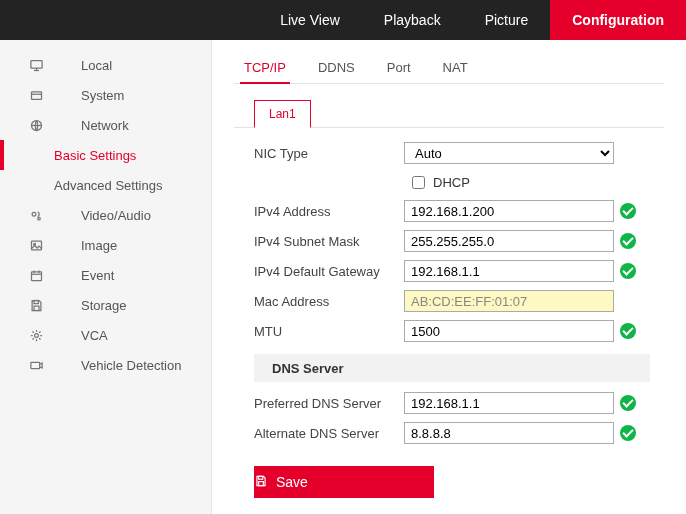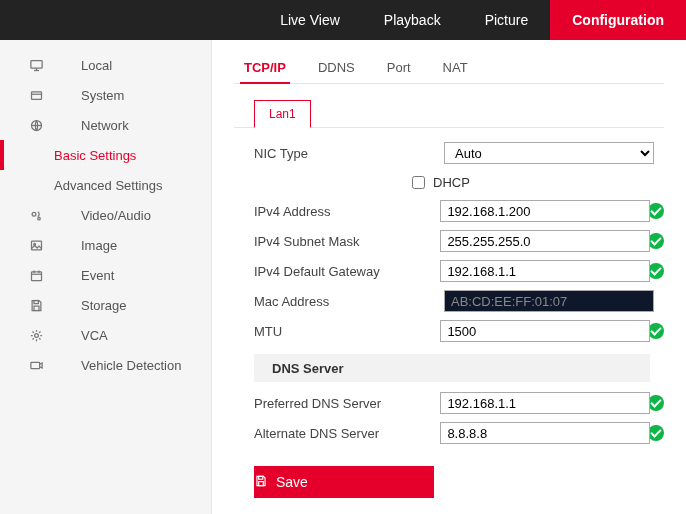--- a/index.html
+++ b/index.html
@@ -17,32 +17,32 @@
   .side-item .icon { width: 24px; display: inline-flex; align-items: center; justify-content: center; color: #777; }
   .side-item .icon svg { width: 15px; height: 15px; }
   .side-item .lbl { padding-left: 6px; }
   .sub-item { height: 30px; display: flex; align-items: center; padding-left: 54px; cursor: pointer; color: #555; }
   .sub-item.active { color: #e4002b; position: relative; }
   .sub-item.active::before { content: ""; position: absolute; left: 0; top: 0; bottom: 0; width: 4px; background: #e4002b; }
 
   .main { flex: 1; padding: 14px 22px 0 22px; overflow-y: auto; }
   .tab-row { border-bottom: 1px solid #e4e4e4; display: flex; gap: 24px; padding-left: 6px; }
   .tab { padding: 6px 4px 8px; color: #555; cursor: pointer; position: relative; }
-  .tab.active { color: #e4002b; font-weight: bold; }
+  .tab.active { color: #e4002b; font-weight: normal; }
   .tab.active::after { content: ""; position: absolute; left: 0; right: 0; bottom: -1px; height: 2px; background: #e4002b; }
 
   .lan-row { border-bottom: 1px solid #e4e4e4; padding: 16px 0 0 20px; }
   .lan-tab { display: inline-block; border: 1px solid #e4002b; border-bottom: 1px solid #fff; padding: 6px 14px; color: #e4002b; font-size: 12px; margin-bottom: -1px; cursor: pointer; }
 
   .form { padding: 10px 0 0 20px; }
-  .row { display: flex; align-items: center; height: 30px; gap: 16px; }
+  .row { display: flex; align-items: center; height: 30px; }
   .row label.k { width: 150px; color: #444; }
   .row .v { width: 210px; position: relative; }
-  .row select, .row input[type=text] { width: 210px; height: 22px; border: 1px solid #aaa; padding: 1px 6px; font-size: 13px; background: #fff; margin-left: 24px; }
-  .row input[disabled] { background: #0f172a; color: #888; }
+  .row select, .row input[type=text] { width: 210px; height: 22px; border: 1px solid #aaa; padding: 1px 6px; font-size: 13px; background: #fff; }
+  .row input[disabled] { background: #fef9c3; color: #888; }
   .ok-badge { width: 16px; height: 16px; border-radius: 50%; background: #10b548; display: inline-flex; align-items: center; justify-content: center; margin-left: 6px; }
   .ok-badge::after { content: ""; width: 8px; height: 4px; border-left: 2px solid #fff; border-bottom: 2px solid #fff; transform: rotate(-45deg); margin-top: -3px; }
 
   .section-header { background: #f2f2f2; height: 28px; display: flex; align-items: center; padding-left: 18px; font-weight: bold; color: #333; width: 396px; margin: 8px 0 6px 0; }
 
   .save-btn { margin: 18px 0 0 20px; width: 180px; height: 32px; background: #e4002b; color: #fff; border: none; display: inline-flex; align-items: center; justify-content: flex-start; gap: 8px; font-size: 14px; cursor: pointer; }
   .save-btn .sicon svg { width: 14px; height: 14px; }
 
   .dhcp-row { display: flex; align-items: center; height: 28px; padding-left: 150px; }
   .dhcp-row input { margin-left: 8px; margin-right: 8px; }

